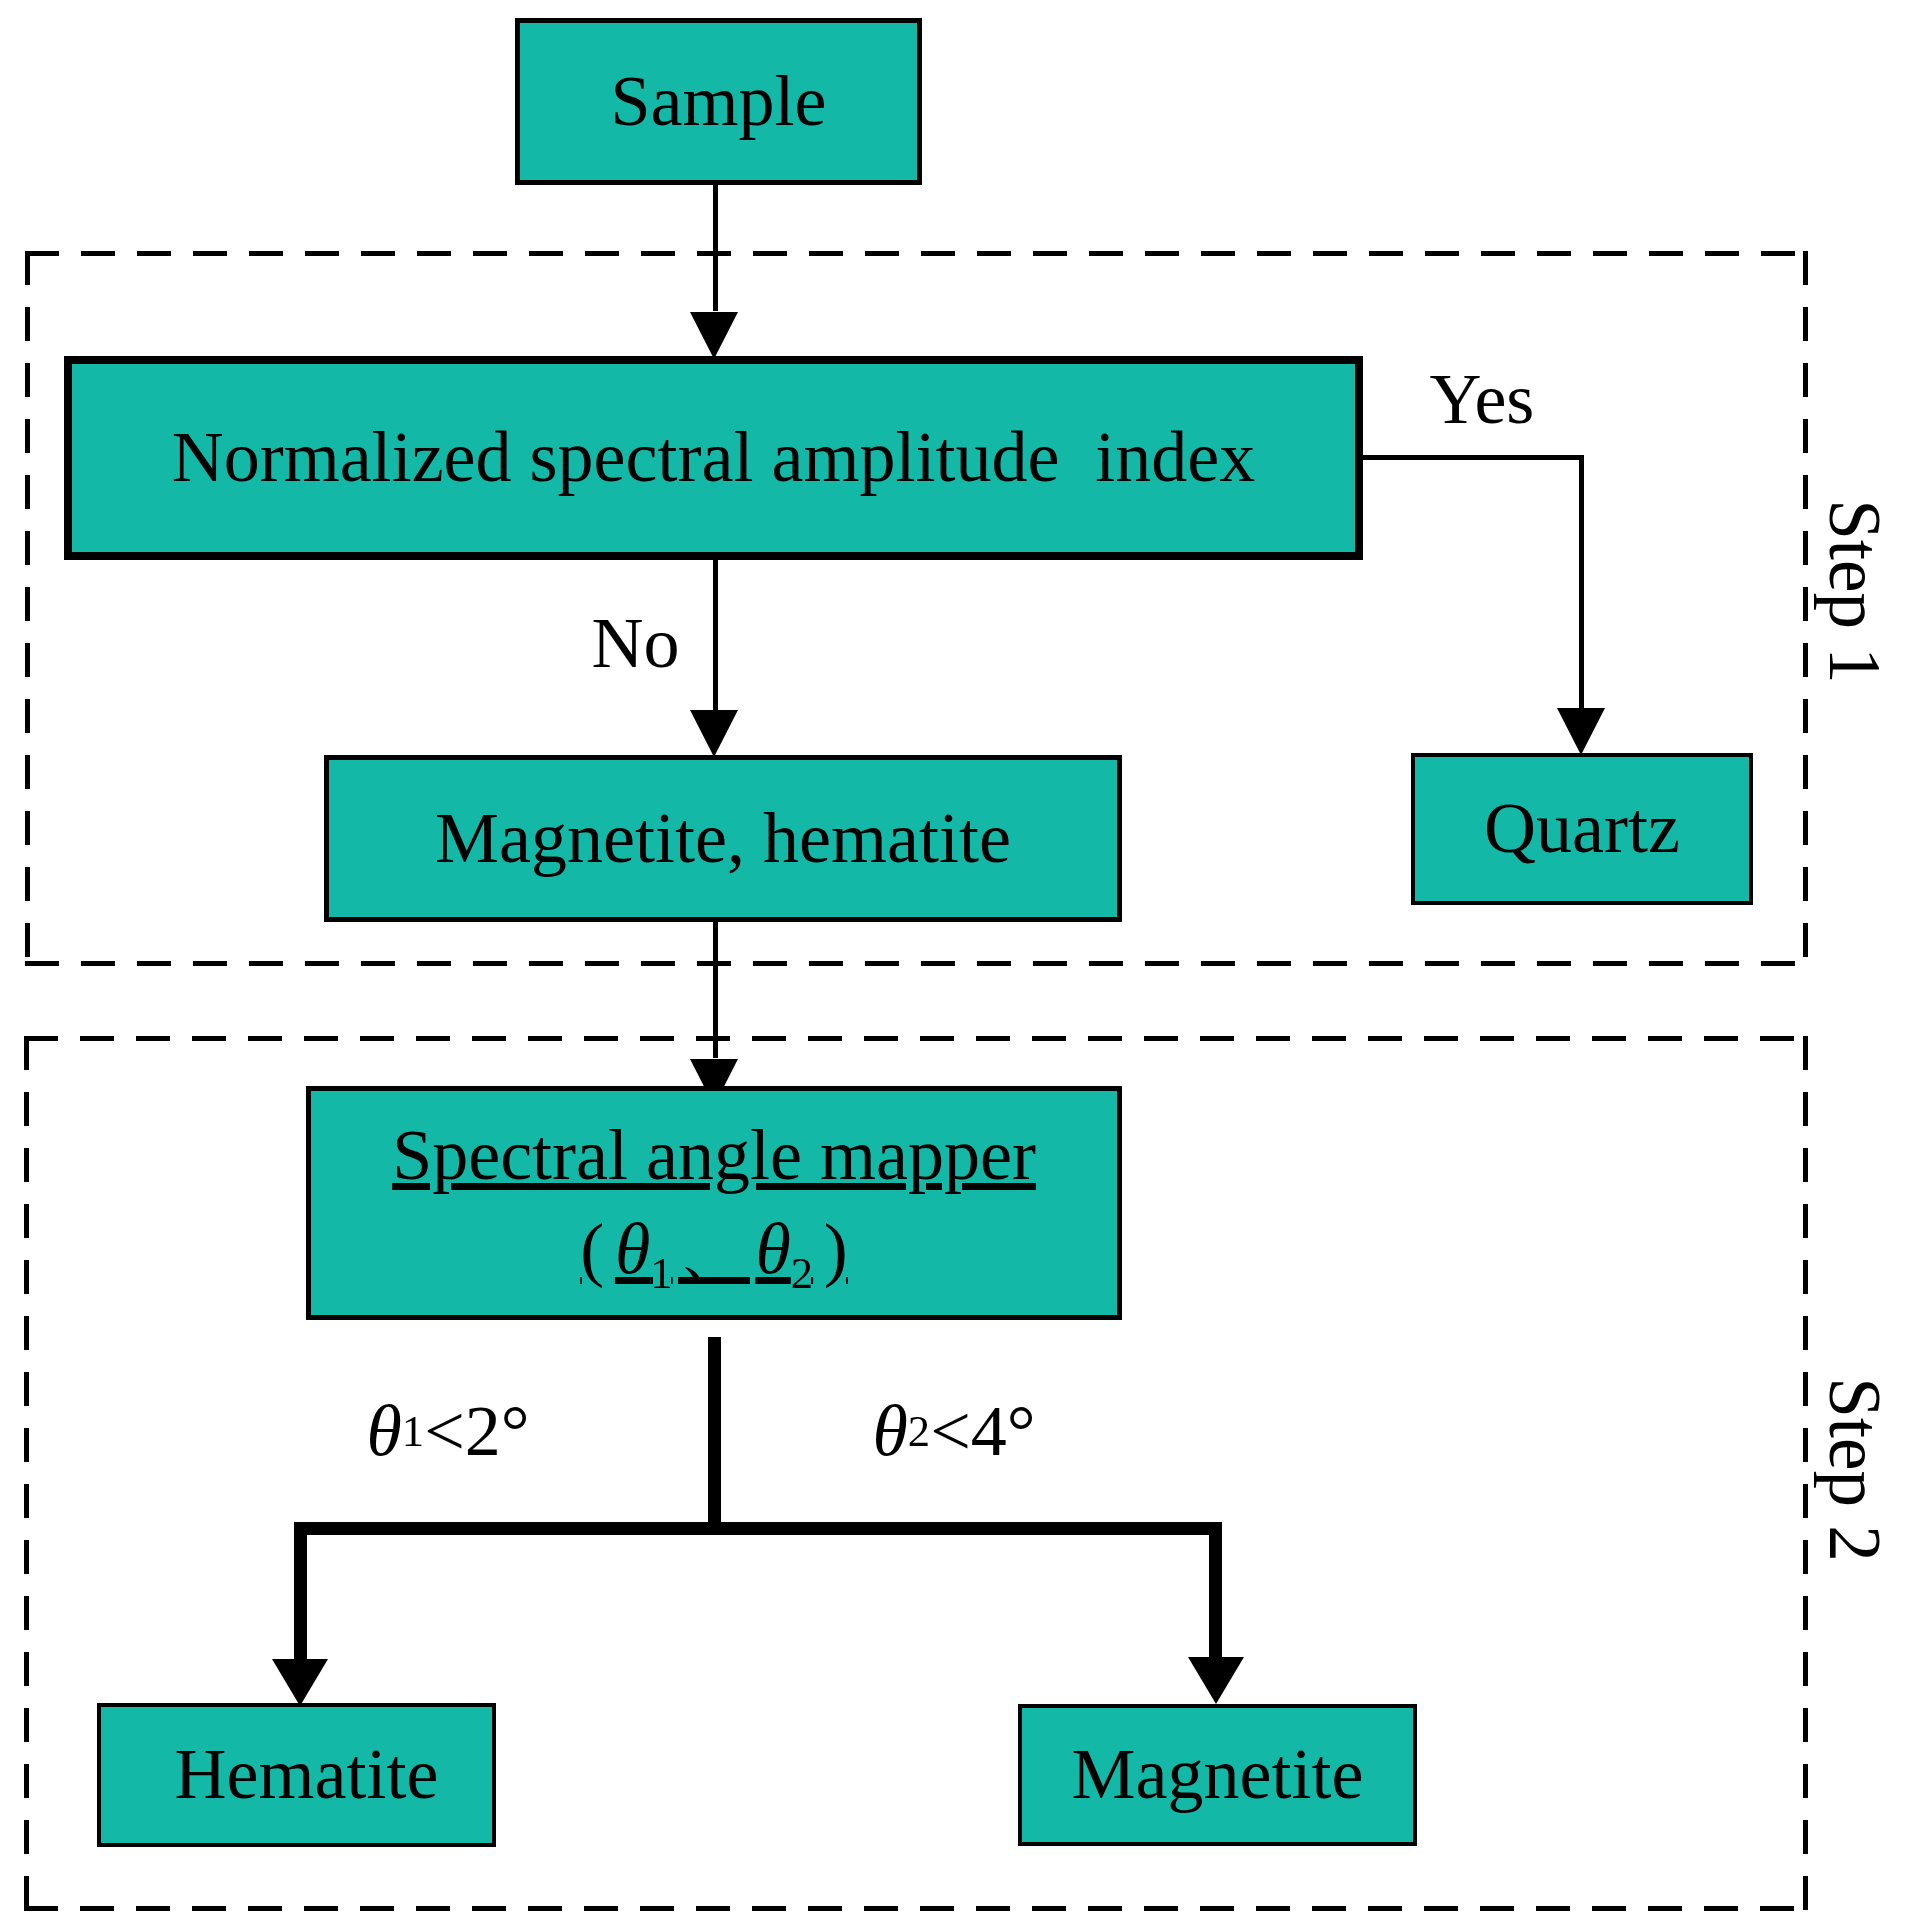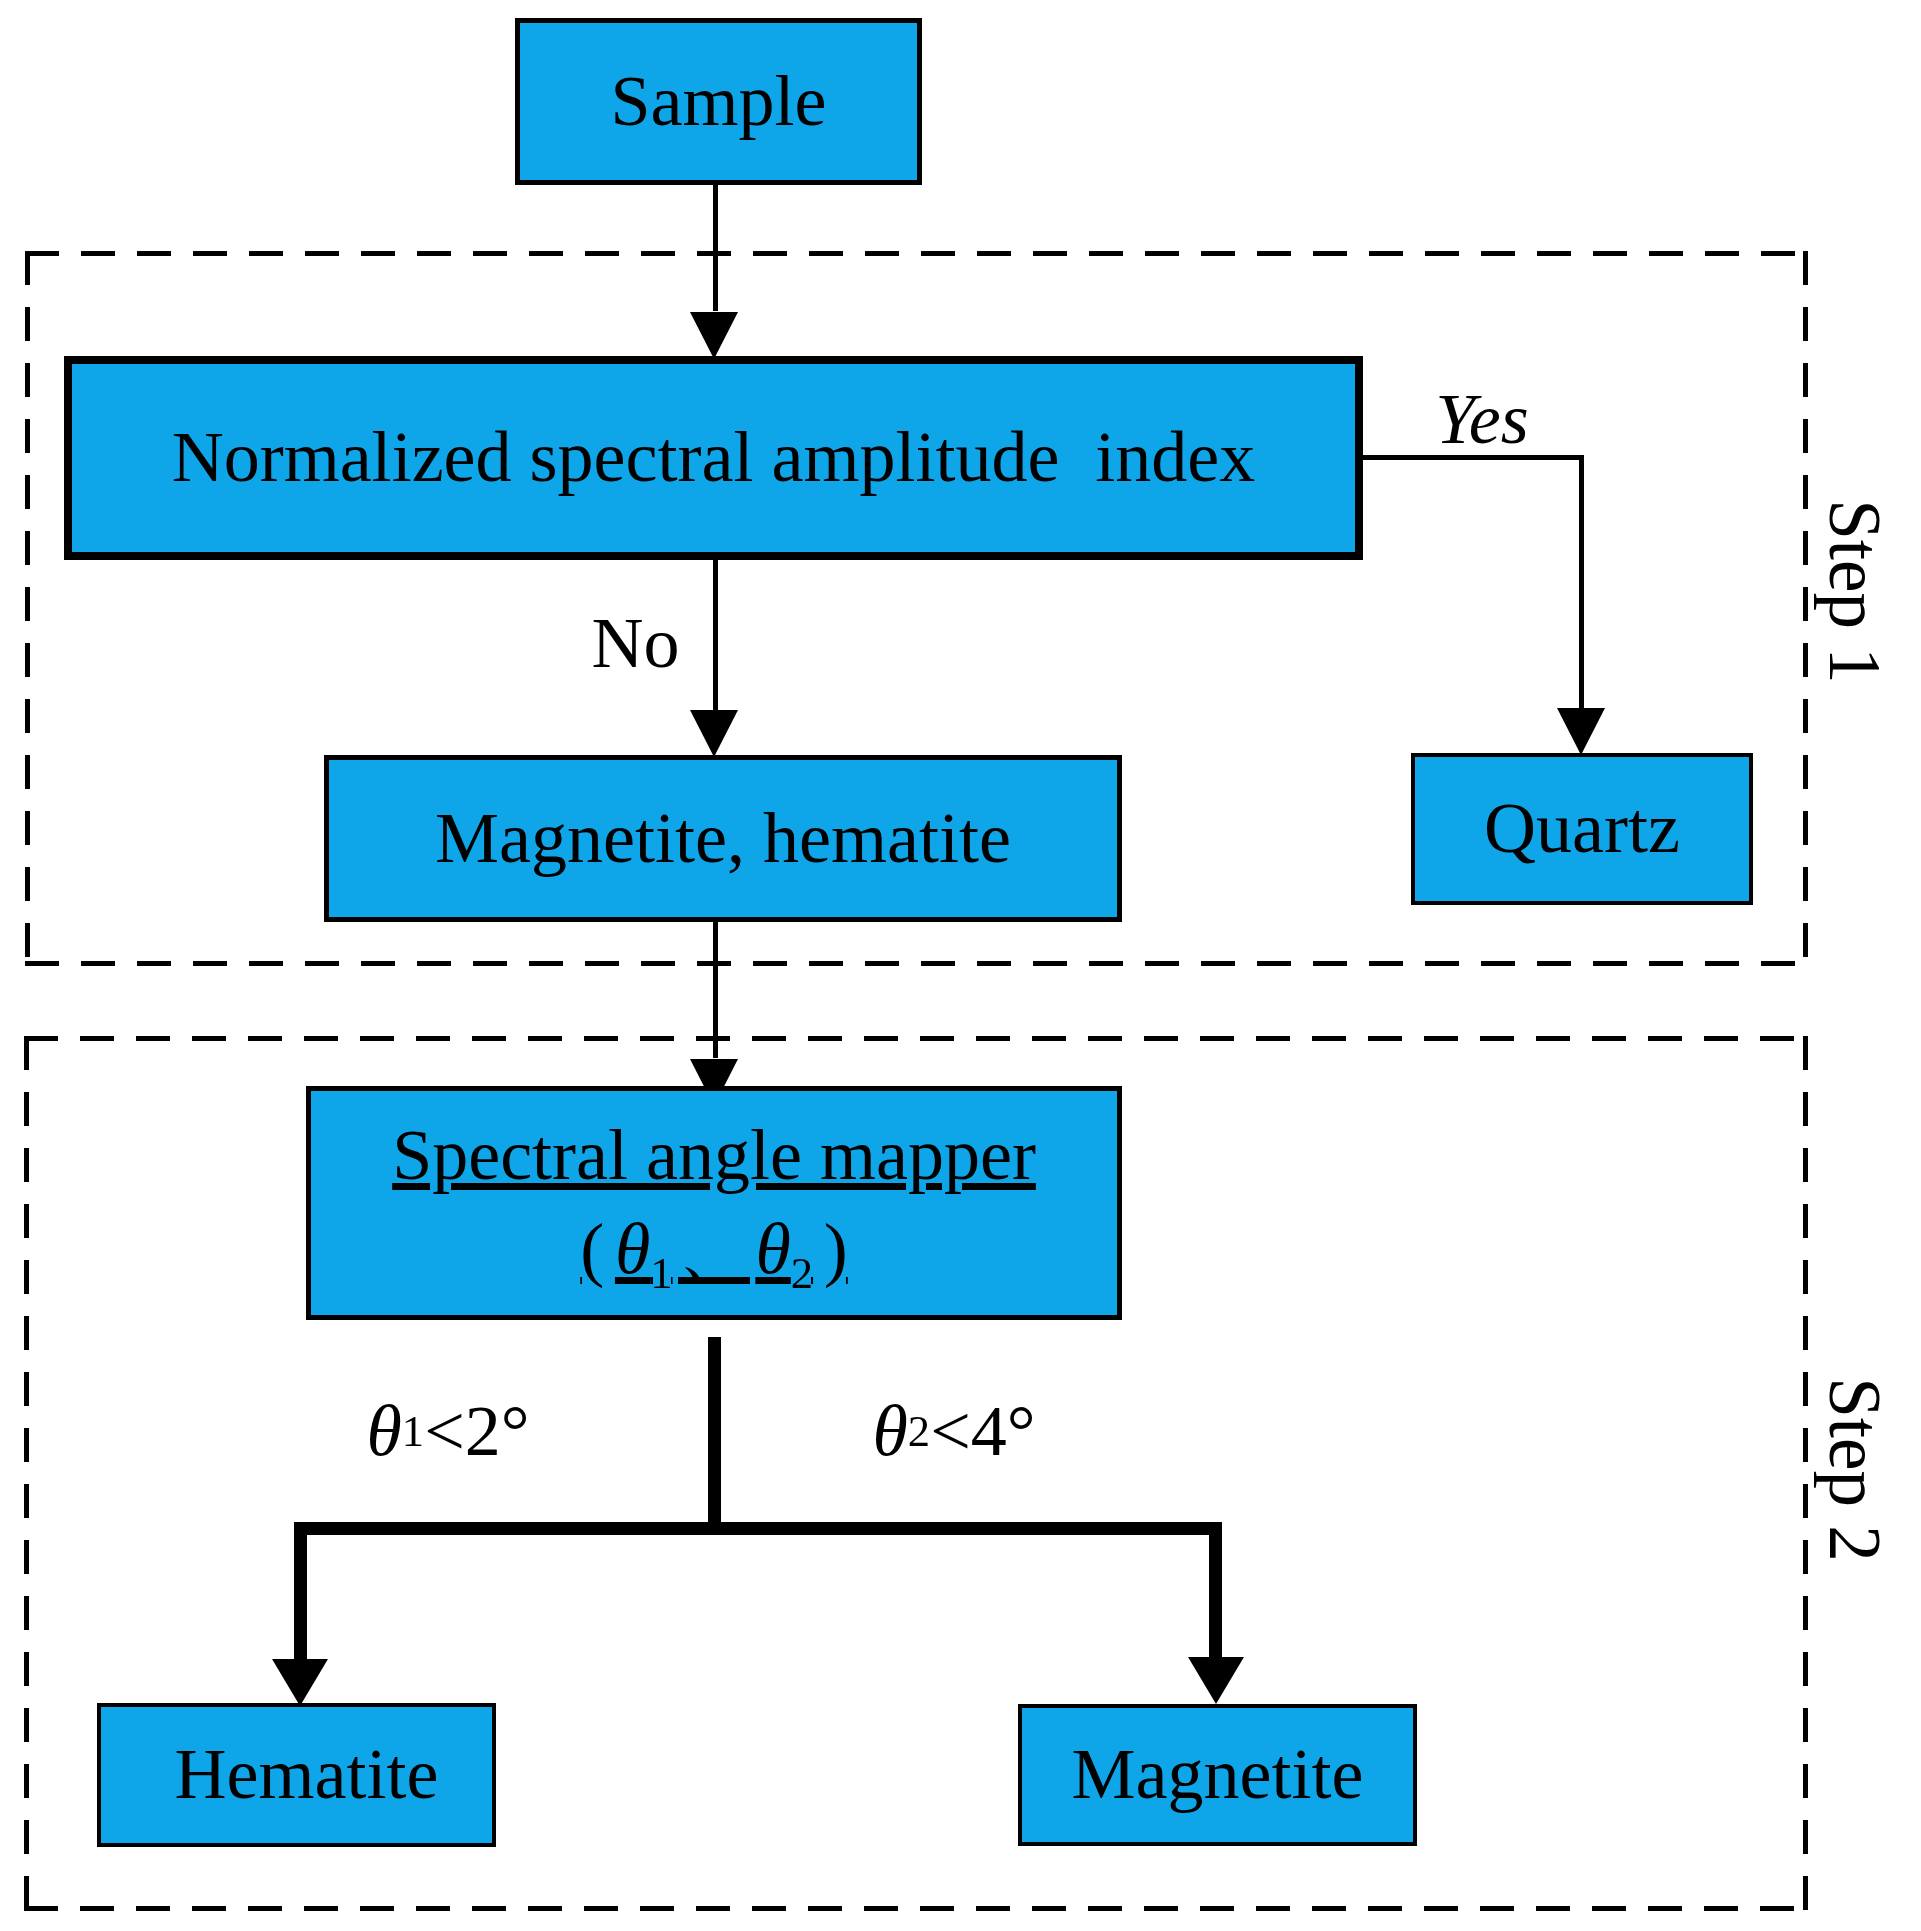--- a/index.html
+++ b/index.html
@@ -7,21 +7,21 @@
     position:relative;
     width:1921px; height:1932px;
     background:#ffffff;
     color:#000000;
     font-family:"Liberation Serif","DejaVu Serif",serif;
     overflow:hidden;
   }
   .box {
     position:absolute;
     box-sizing:border-box;
-    background:#0ea5e9;
+    background:#14b8a6;
     border:5.4px solid #000000;
     display:flex; flex-direction:column;
     align-items:center; justify-content:center;
     text-align:center;
     font-size:72px;
     line-height:1.3;
     z-index:3;
   }
   .box.thick { border-width:8px; }
   .box.thin  { border-width:4.5px; }
@@ -86,21 +86,21 @@
     <span>Sample</span>
   </div>
 
   <div class="line" style="left:713px; top:185px; width:4.5px; height:126px;"></div>
   <div class="arrowhead" style="left:690px; top:312px;"></div>
 
   <div class="box thick" style="left:64px; top:356px; width:1299px; height:204px;gap:30px;">
     <span class="preserve">Normalized spectral amplitude  index</span>
   </div>
 
-  <div class="flabel" style="left:1397px; top:376px; width:170px; height:85px;font-style:italic;">
+  <div class="flabel" style="left:1397px; top:356px; width:170px; height:85px;">
     <span>Yes</span>
   </div>
   <div class="line" style="left:1363px; top:455px; width:220px; height:4.5px;"></div>
   <div class="line" style="left:1579px; top:455px; width:4.5px; height:253px;"></div>
   <div class="arrowhead" style="left:1557px; top:708px;"></div>
 
   <div class="box thin" style="left:1411px; top:753px; width:342px; height:152px;">
     <span>Quartz</span>
   </div>
 

